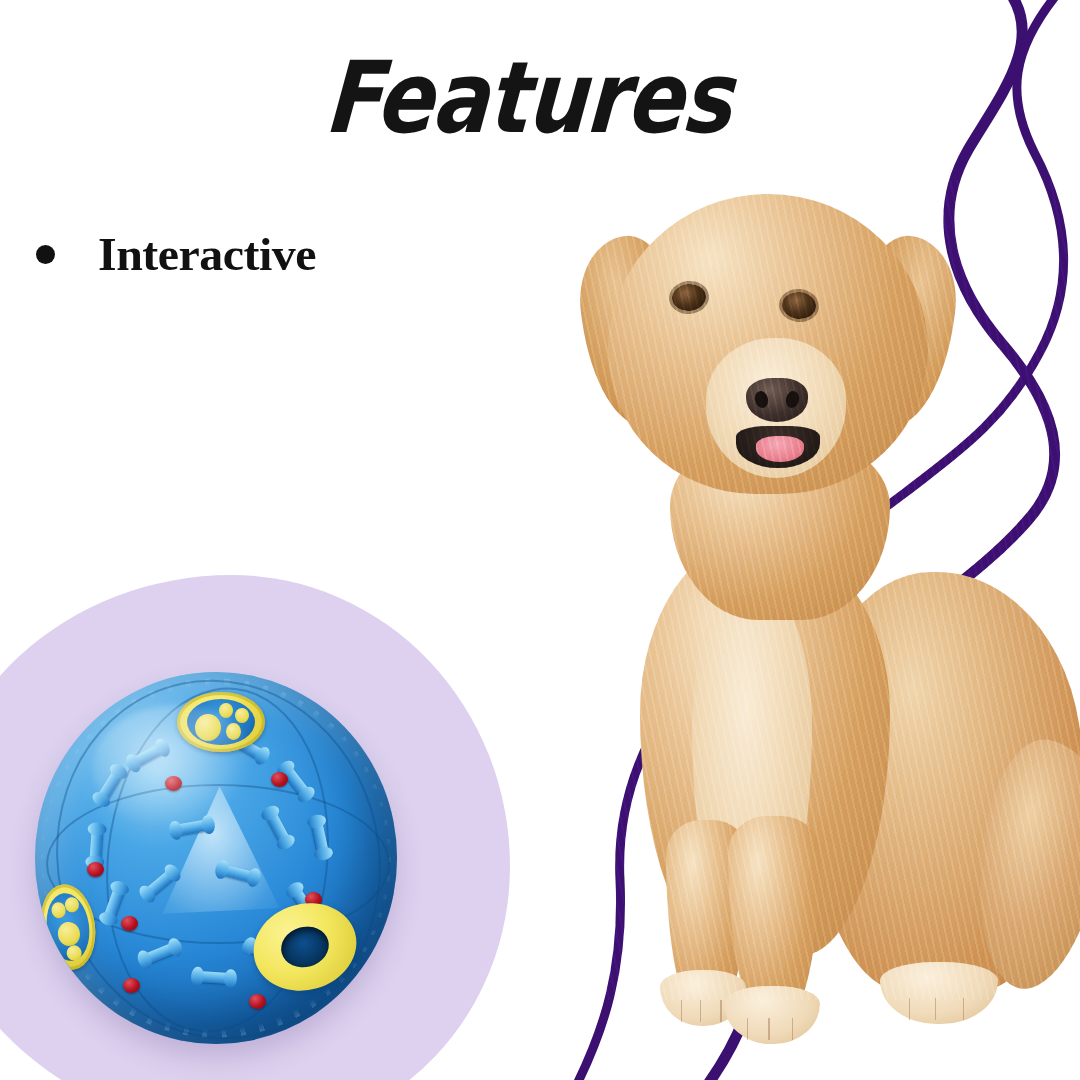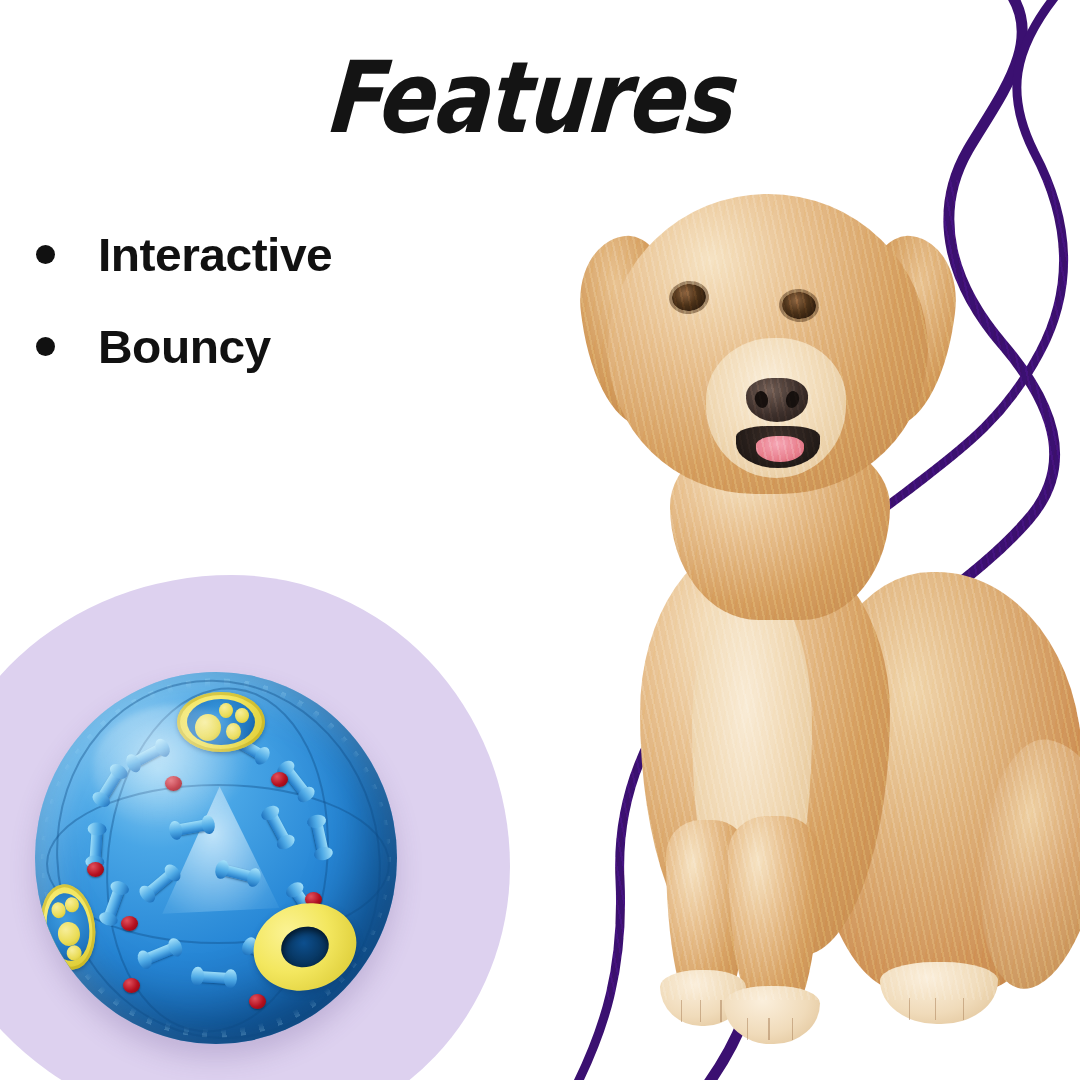--- a/index.html
+++ b/index.html
@@ -41,21 +41,21 @@
     top: 208px;
     width: 620px;
     list-style: none;
     margin: 0;
     padding: 0;
   }
   #features li {
     display: flex;
     align-items: center;
     height: 92px;
-    font-family: Liberation Sans, sans-serif;
+    font-family: Liberation Serif, serif;
     font-weight: bold;
     font-size: 47px;
     color: #111111;
     letter-spacing: -0.5px;
   }
   #features li .bullet {
     flex: 0 0 auto;
     width: 19px;
     height: 19px;
     border-radius: 50%;
@@ -386,24 +386,20 @@
              C 624 966, 606 1028, 572 1094" fill="none" stroke="#3B1071" stroke-width="9" stroke-linecap="round"></path>
   </svg>
 
   <div id="title">Features</div>
 
   <ul id="features">
     <li>
       <span class="bullet"></span>
       <span class="label">Interactive</span>
     </li>
-    <li>
-      <span class="bullet"></span>
-      <span class="label">Bouncy</span>
-    </li>
   </ul>
 
   <div id="blob"></div>
 
   <div id="ball-wrap">
     <div id="ball">
       <div class="rim"></div>
       <div class="rim2"></div>
 
       <div class="seam a"></div>

